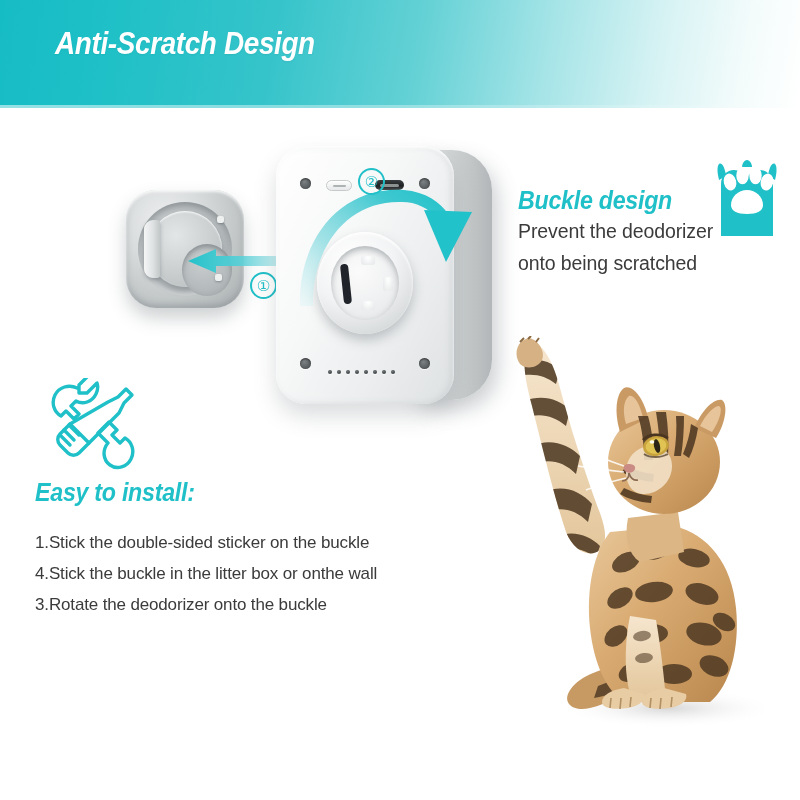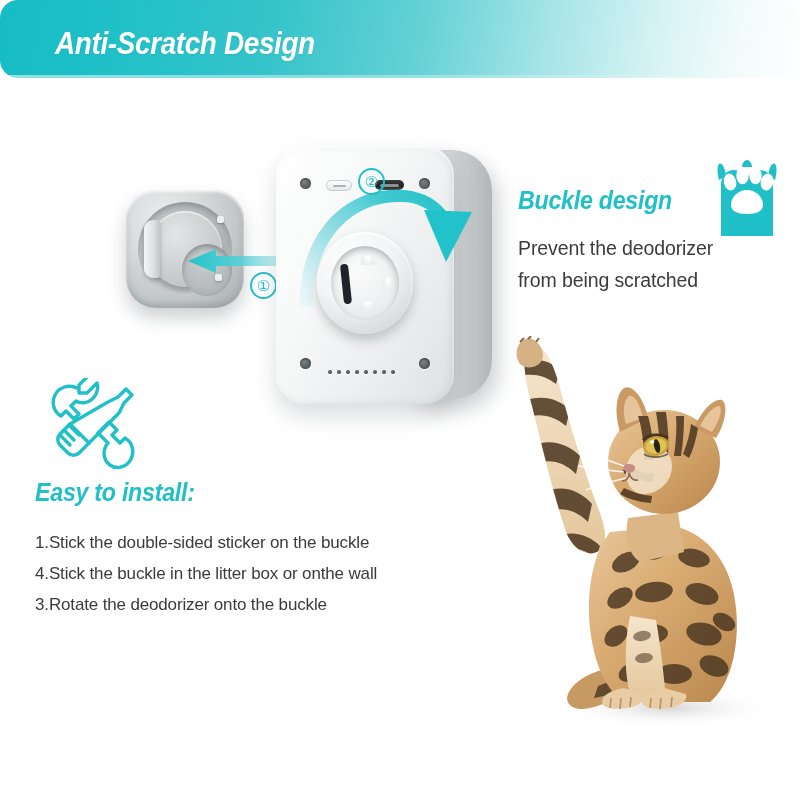--- a/index.html
+++ b/index.html
@@ -19,31 +19,30 @@
     height: 800px;
     background: #ffffff;
     overflow: hidden;
   }
 
   
   #header-band {
     position: absolute;
     left: 0; top: 0;
     width: 800px;
-    height: 78px;
+    height: 108px;
     background: linear-gradient(100deg,
         #16bcc4 0%,
         #1fc0c7 14%,
         #35c4ca 34%,
         #63d1d5 52%,
         #a5e4e7 68%,
         #d8f3f4 82%,
         #f3fbfb 92%,
         #ffffff 100%);
-    border-radius: 18px;
   }
   #header-band::after {
     content: "";
     position: absolute;
     left: 0; bottom: 0;
     width: 100%;
     height: 3px;
     background: linear-gradient(100deg,
         rgba(255,255,255,0.55) 0%,
         rgba(255,255,255,0.35) 50%,
@@ -314,21 +313,20 @@
     font-size: 25px;
     font-weight: bold;
     font-style: italic;
     color: #1fc0c8;
     letter-spacing: -0.3px;
     transform: scaleX(0.93);
     transform-origin: left center;
     white-space: nowrap;
   }
   .feature-body {
-    margin-top: 17px;
     font-size: 19.5px;
     line-height: 32px;
     color: #3b3b3b;
     letter-spacing: -0.1px;
   }
   .feature-body div { white-space: nowrap; }
 
   #paw-icon {
     position: absolute;
     left: 711px;
@@ -482,21 +480,21 @@
       <ellipse cx="56" cy="24" rx="6.2" ry="8.6" transform="rotate(14 56 24)"></ellipse>
       <path d="M36 32 C45 32, 52 39, 52 47 C52 53, 46 56, 36 56
                C26 56, 20 53, 20 47 C20 39, 27 32, 36 32 Z"></path>
     </g>
   </svg>
 
   <div id="buckle-design-block">
     <div class="feature-heading">Buckle design</div>
     <div class="feature-body">
       <div>Prevent the deodorizer</div>
-      <div>from being scratched</div>
+      <div>onto being scratched</div>
     </div>
   </div>
 
   <svg id="tools-icon" viewBox="0 0 92 92">
     <g fill="none" stroke="#1fc0c8" stroke-width="3.4" stroke-linejoin="round" stroke-linecap="round">
 
       <path d="M31 10 C23 6, 13 9, 9 17 C5 25, 8 34, 15 38
                L20 33 L28 41 L33 36 L25 28 L30 23
                C37 27, 46 24, 50 16 C52 12, 52 8, 51 5
                L41 15 L33 15 L33 7 L43 -3"></path>

